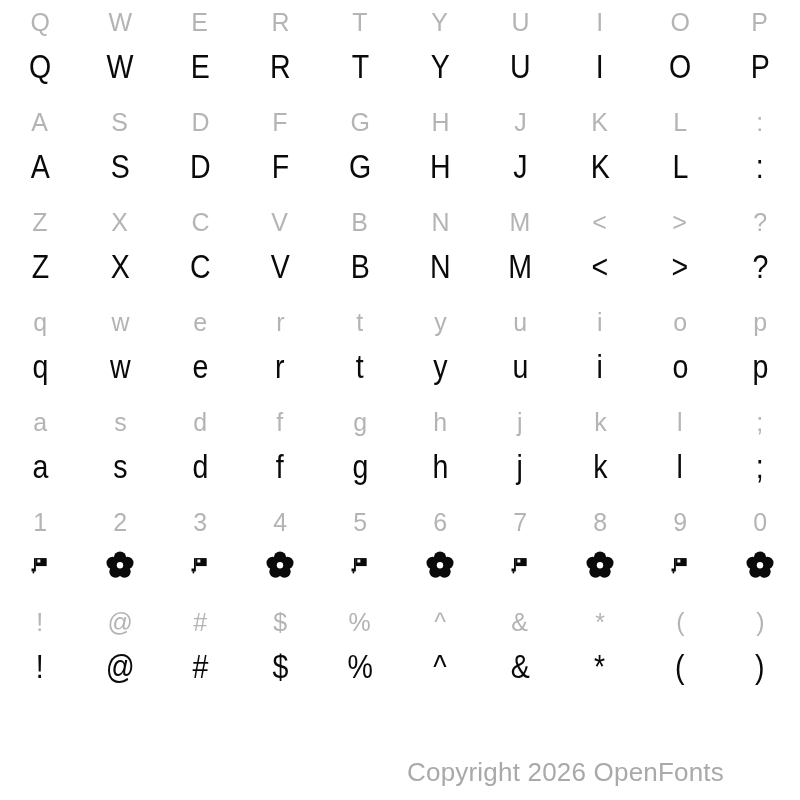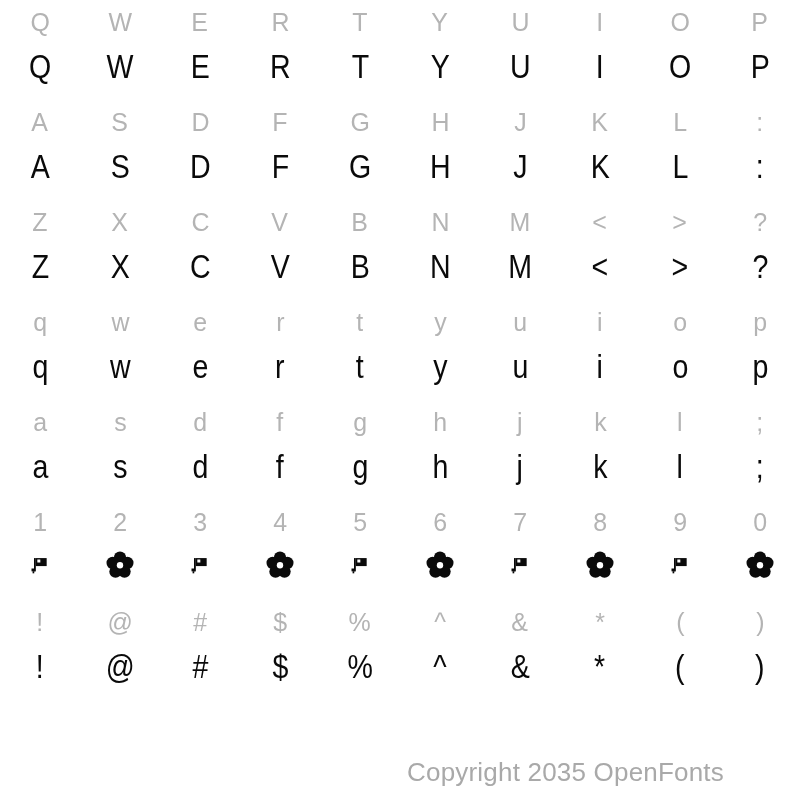--- a/index.html
+++ b/index.html
@@ -605,15 +605,15 @@
           <div class="cell">
             <span class="glyph" style="color: rgb(10, 10, 10);">(</span>
           </div>
           <div class="cell">
             <span class="glyph" style="color: rgb(10, 10, 10);">)</span>
           </div>
         </div>
       </div>
     </div>
   <footer class="page-footer">
-    <span class="copyright" style="color: rgb(169, 169, 169);">Copyright 2035 OpenFonts</span>
+    <span class="copyright" style="color: rgb(169, 169, 169);">Copyright 2026 OpenFonts</span>
   </footer>
 </main>
 
 </body></html>

